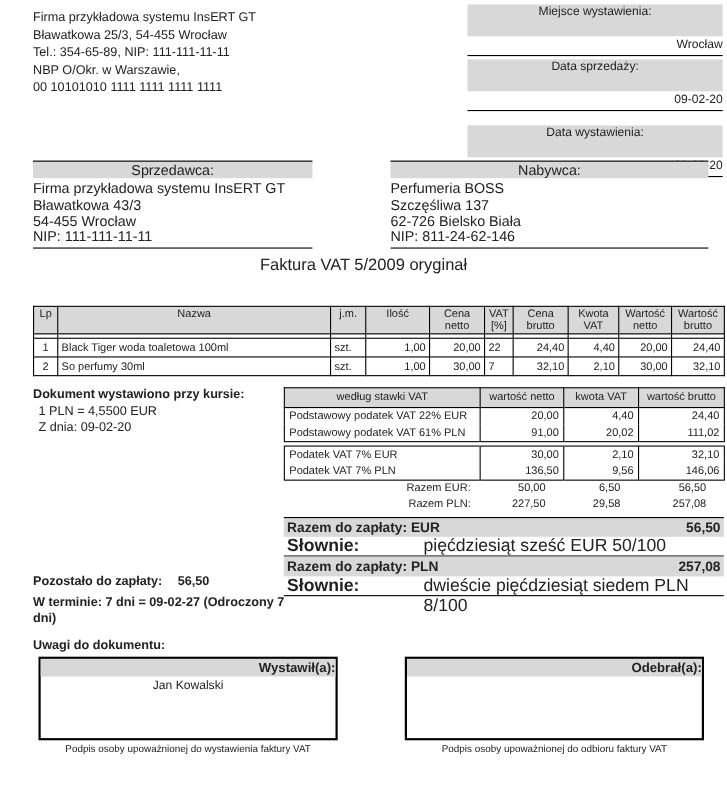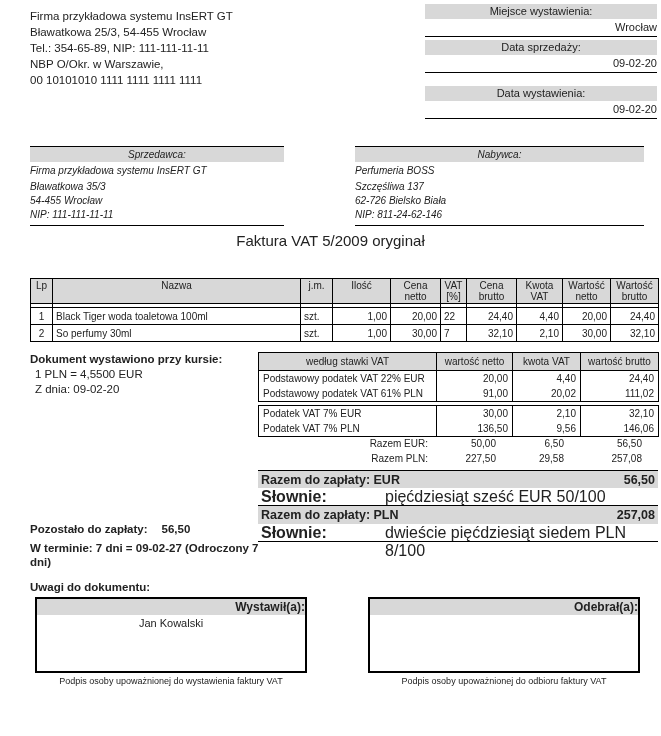--- a/index.html
+++ b/index.html
@@ -7,25 +7,25 @@
         font-family:"Liberation Sans",sans-serif;color:#222;}
 
   
   .supplier-block{position:absolute;left:30px;top:8px;font-size:11.5px;line-height:16px;}
 
   
   .meta-block{position:absolute;left:425px;top:4px;width:232px;font-size:11px;}
   .meta-box{border-bottom:1px solid #000;}
   .meta-box + .meta-box{margin-top:3px;}
   .meta-box.gap{margin-top:13px;}
-  .meta-bar{background:#d8d8d8;text-align:center;height:15px;line-height:15px;}
+  .meta-bar{background:#d8d8d8;text-align:center;height:29px;line-height:15px;}
   .meta-value{text-align:right;height:17px;line-height:17px;}
 
   
-  .party{position:absolute;top:146px;font-size:10px;font-style:italic;}
+  .party{position:absolute;top:146px;font-size:13px;}
   .party.seller{left:30px;width:254px;}
   .party.buyer{left:355px;width:289px;}
   .party-bar{border-top:1px solid #000;background:#d8d8d8;text-align:center;height:15px;line-height:15px;}
   .party-body{border-bottom:1px solid #000;padding:1px 0 3px 0;}
   .party-name{line-height:15px;margin-bottom:2px;}
   .party-line{line-height:14px;}
 
   .doc-title{position:absolute;left:0;top:232px;width:100%;text-align:center;font-size:15px;}
 
   
@@ -104,21 +104,21 @@
     <div class="meta-box gap">
       <div class="meta-bar">Data wystawienia:</div>
       <div class="meta-value">09-02-20</div>
     </div>
   </div>
 
   <div class="party seller">
     <div class="party-bar">Sprzedawca:</div>
     <div class="party-body">
       <div class="party-name">Firma przykładowa systemu InsERT GT</div>
-      <div class="party-line">Bławatkowa 35/3</div>
+      <div class="party-line">Bławatkowa 43/3</div>
       <div class="party-line">54-455 Wrocław</div>
       <div class="party-line">NIP: 111-111-11-11</div>
     </div>
   </div>
 
   <div class="party buyer">
     <div class="party-bar">Nabywca:</div>
     <div class="party-body">
       <div class="party-name">Perfumeria BOSS</div>
       <div class="party-line">Szczęśliwa  137</div>

